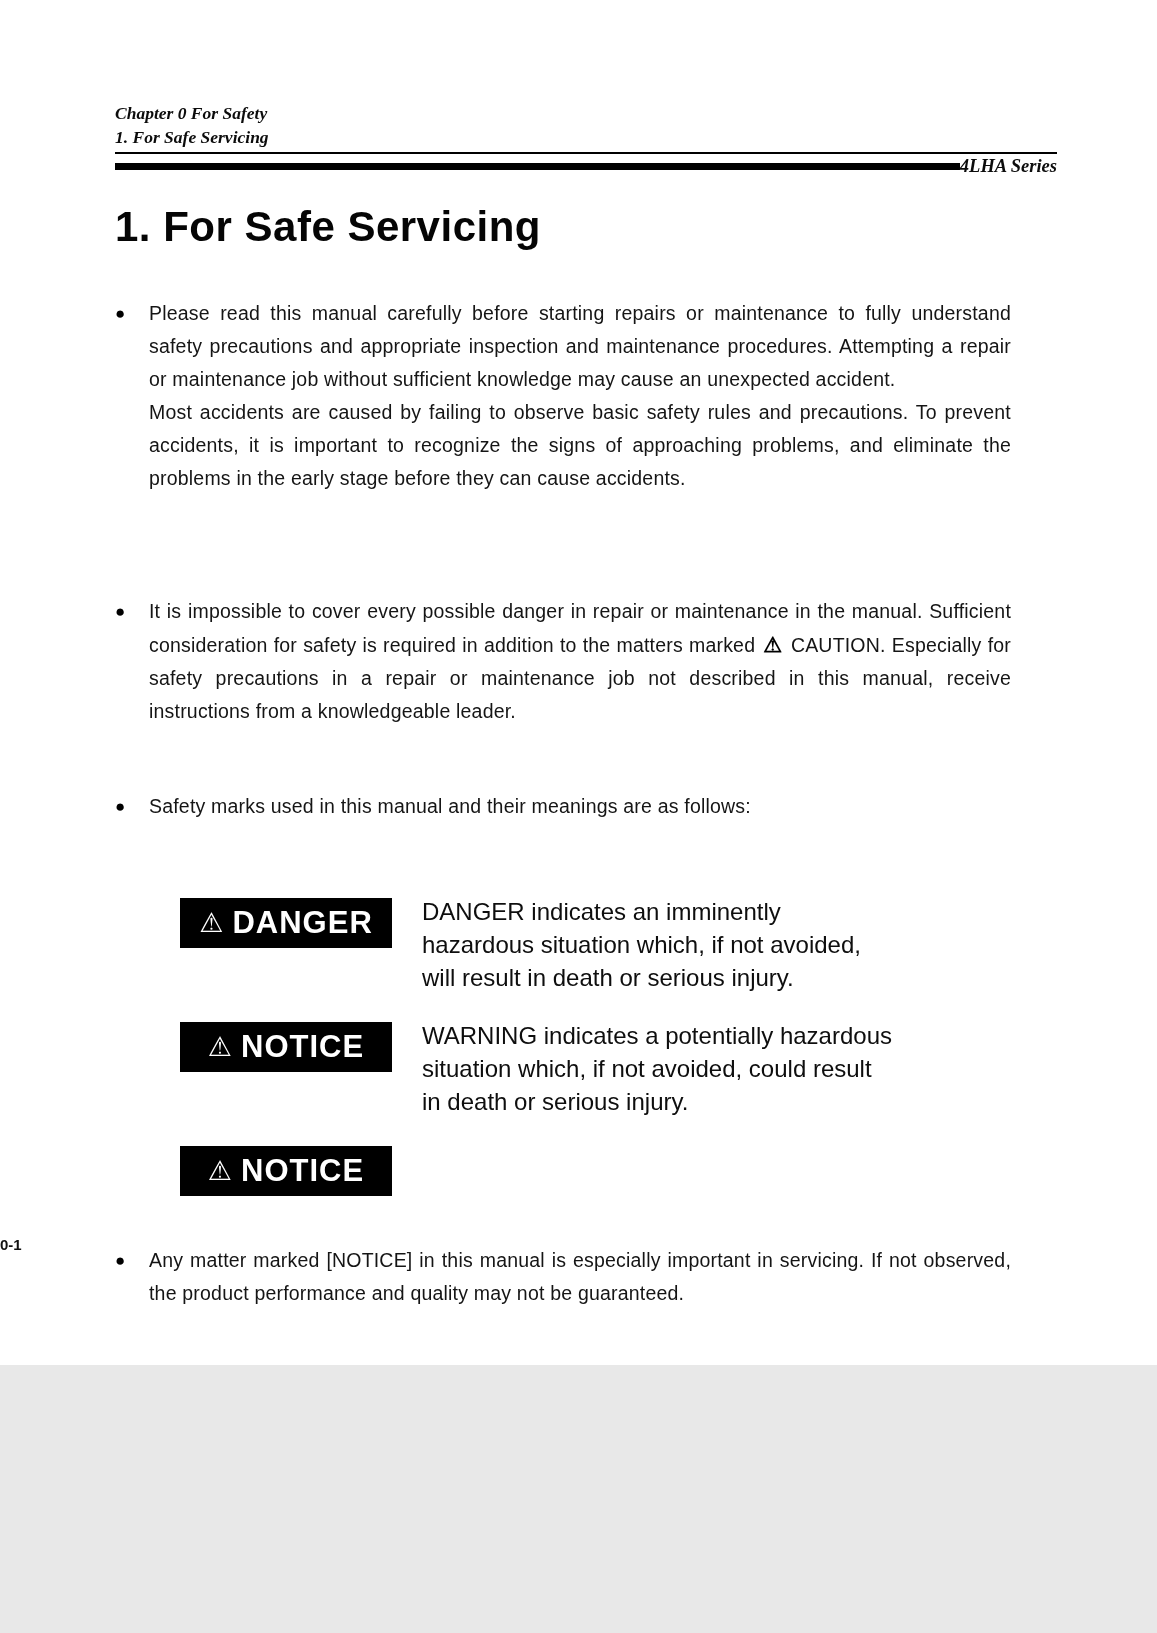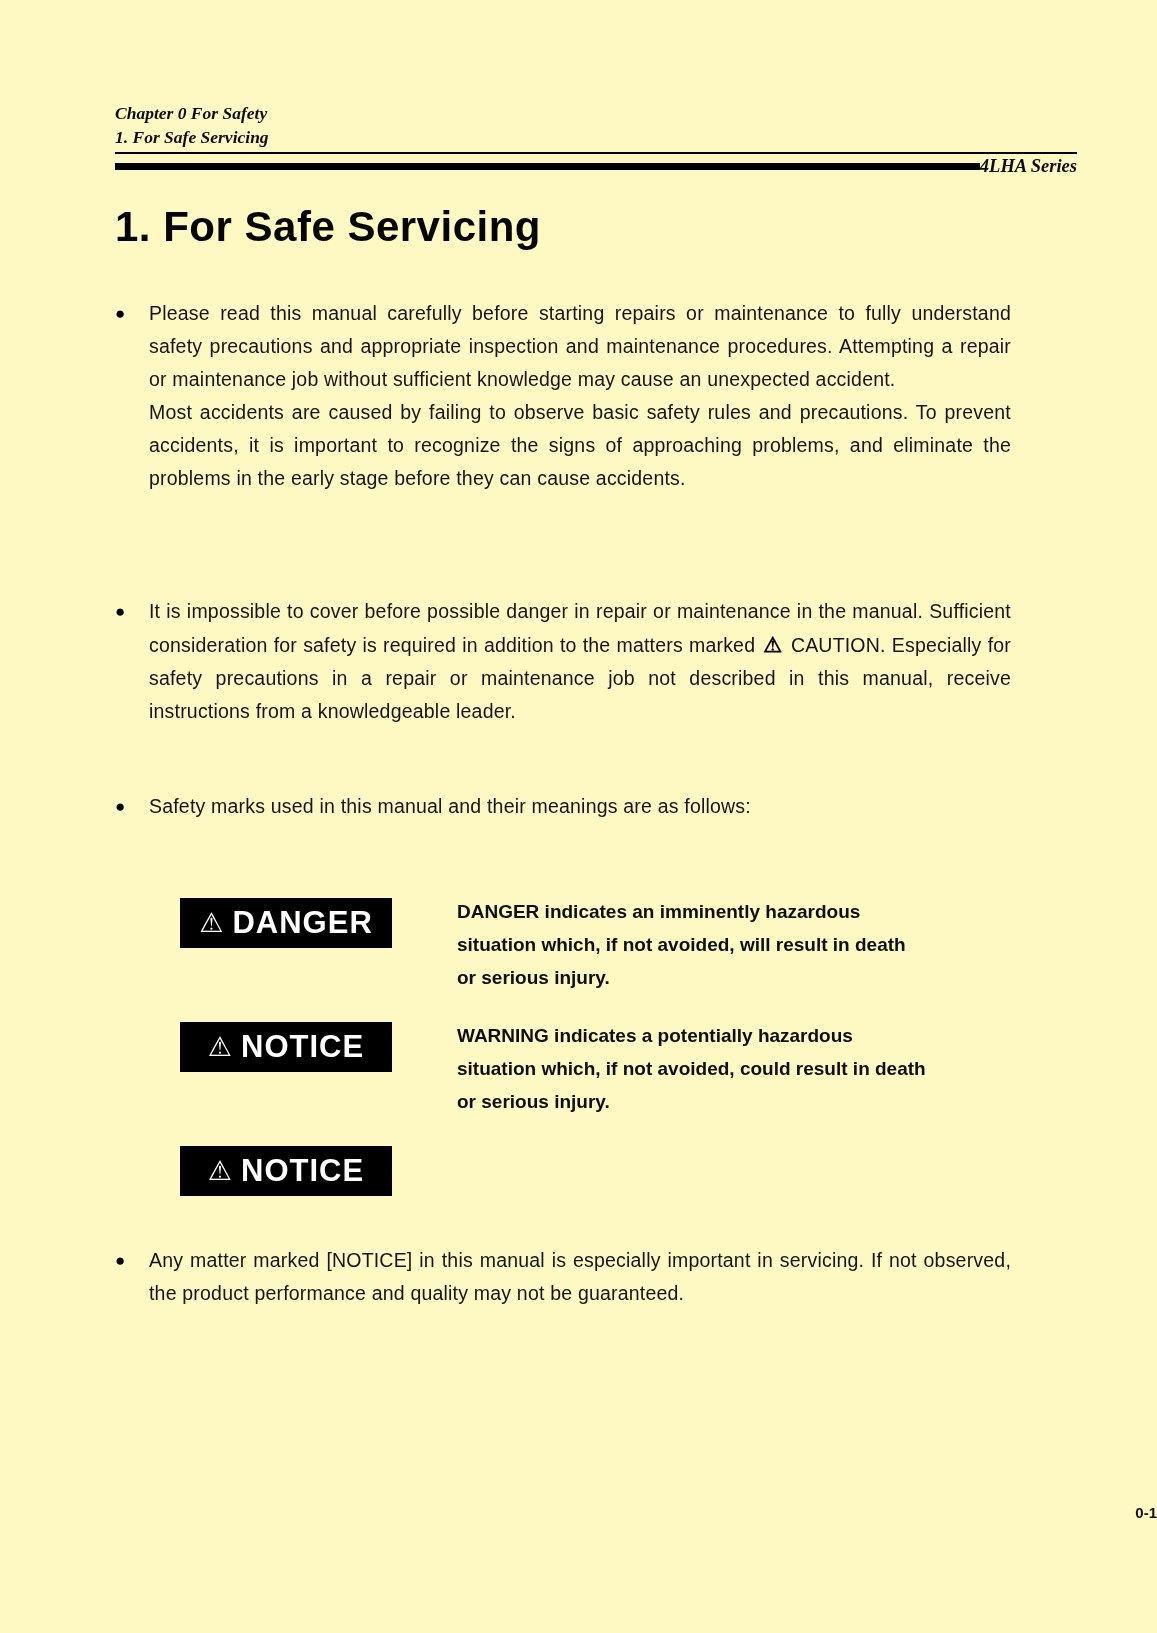--- a/index.html
+++ b/index.html
@@ -1,25 +1,25 @@
 <!DOCTYPE html>
 <html><head>
 <meta charset="utf-8">
 <style>
   * { margin: 0; padding: 0; box-sizing: border-box; }
   html, body { background: #e8e8e8; }
   .page {
     width: 1157px;
-    height: 1633px;
+    height: 1365px;
     margin: 0 auto;
-    background: #fef9c3;
+    background: #ffffff;
     position: relative;
     font-family: "Liberation Sans", sans-serif;
     color: #111;
-    padding: 102px 80px 0 115px;
+    padding: 102px 100px 0 115px;
   }
 
   
   .doc-header .hdr-line {
     font-family: "Liberation Serif", serif;
     font-style: italic;
     font-weight: bold;
     font-size: 17.5px;
     line-height: 1.35;
     color: #0c0c0c;
@@ -106,34 +106,34 @@
     flex-shrink: 0;
   }
   .mark-box .tri { font-size: 27px; line-height: 1; }
   .mark-box .mark-label {
     font-size: 31px;
     font-weight: bold;
     letter-spacing: 1px;
   }
   .mark-desc {
     width: 472px;
-    margin-left: 65px;
-    font-size: 19px;
-    font-weight: bold;
+    margin-left: 30px;
+    font-size: 24px;
+    font-weight: normal;
     line-height: 33px;
     color: #0e0e0e;
   }
 
   
   .page-number {
     position: absolute;
     left: 0;
     right: 0;
     bottom: 112px;
-    text-align: right;
+    text-align: left;
     font-size: 15px;
     font-weight: bold;
     color: #111;
   }
 </style>
 </head>
 <body>
 
 <div class="page">
 
@@ -156,21 +156,21 @@
       <div class="bullet-text">
         <p>Please read this manual carefully before starting repairs or maintenance to fully understand safety precautions and appropriate inspection and maintenance procedures. Attempting a repair or maintenance job without sufficient knowledge may cause an unexpected accident.</p>
         <p>Most accidents are caused by failing to observe basic safety rules and precautions. To prevent accidents, it is important to recognize the signs of approaching problems, and eliminate the problems in the early stage before they can cause accidents.</p>
       </div>
     </div>
 
     <div class="bullet-item mt-b2">
       <span class="bullet-marker">●</span>
       <div class="bullet-text">
         <p>
-          <span>It is impossible to cover before possible danger in repair or maintenance in the manual. Sufficient consideration for safety is required in addition to the matters marked</span>
+          <span>It is impossible to cover every possible danger in repair or maintenance in the manual. Sufficient consideration for safety is required in addition to the matters marked</span>
           <span class="inline-warn">⚠</span>
           <span>CAUTION.</span>
           <span>Especially for safety precautions in a repair or maintenance job not described in this manual, receive instructions from a knowledgeable leader.</span>
         </p>
       </div>
     </div>
 
     <div class="bullet-item mt-b3">
       <span class="bullet-marker">●</span>
       <div class="bullet-text">

